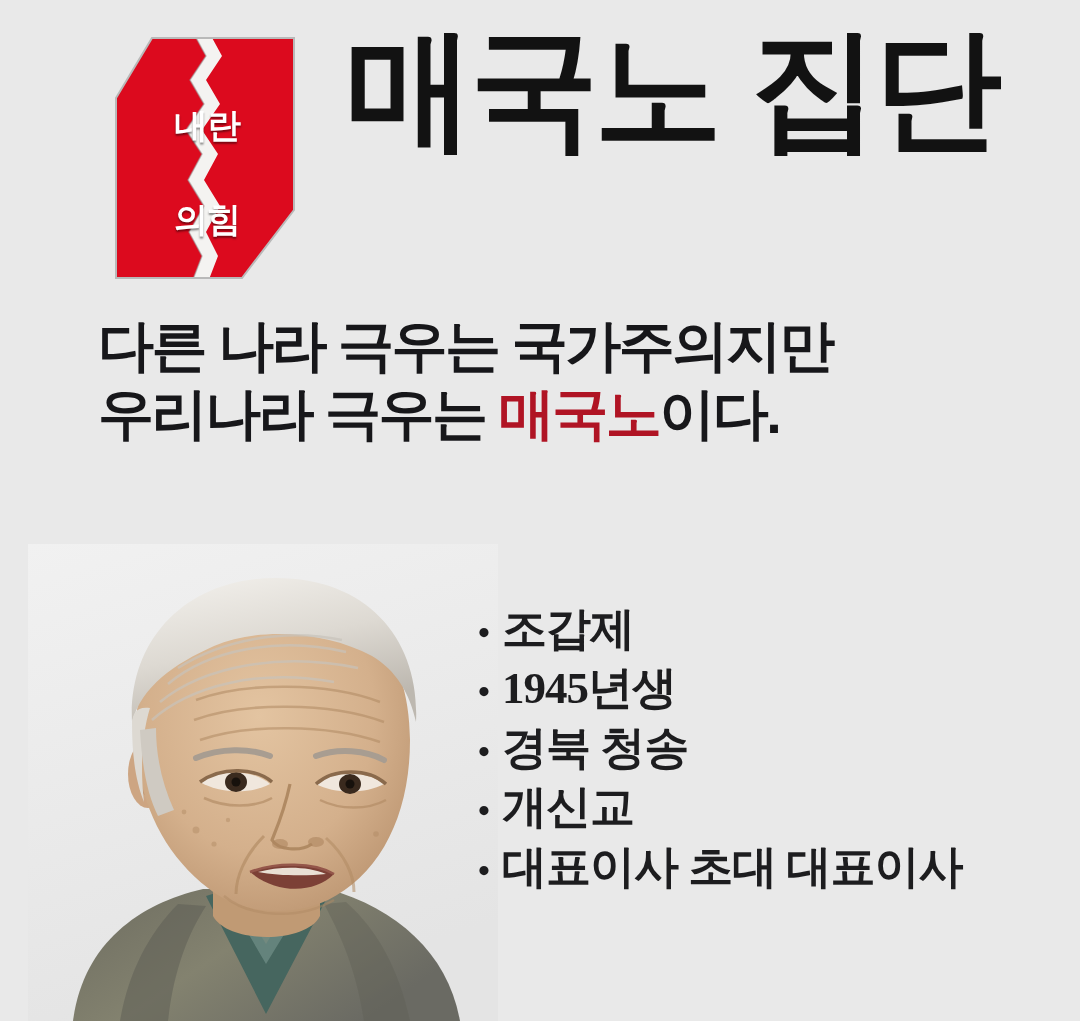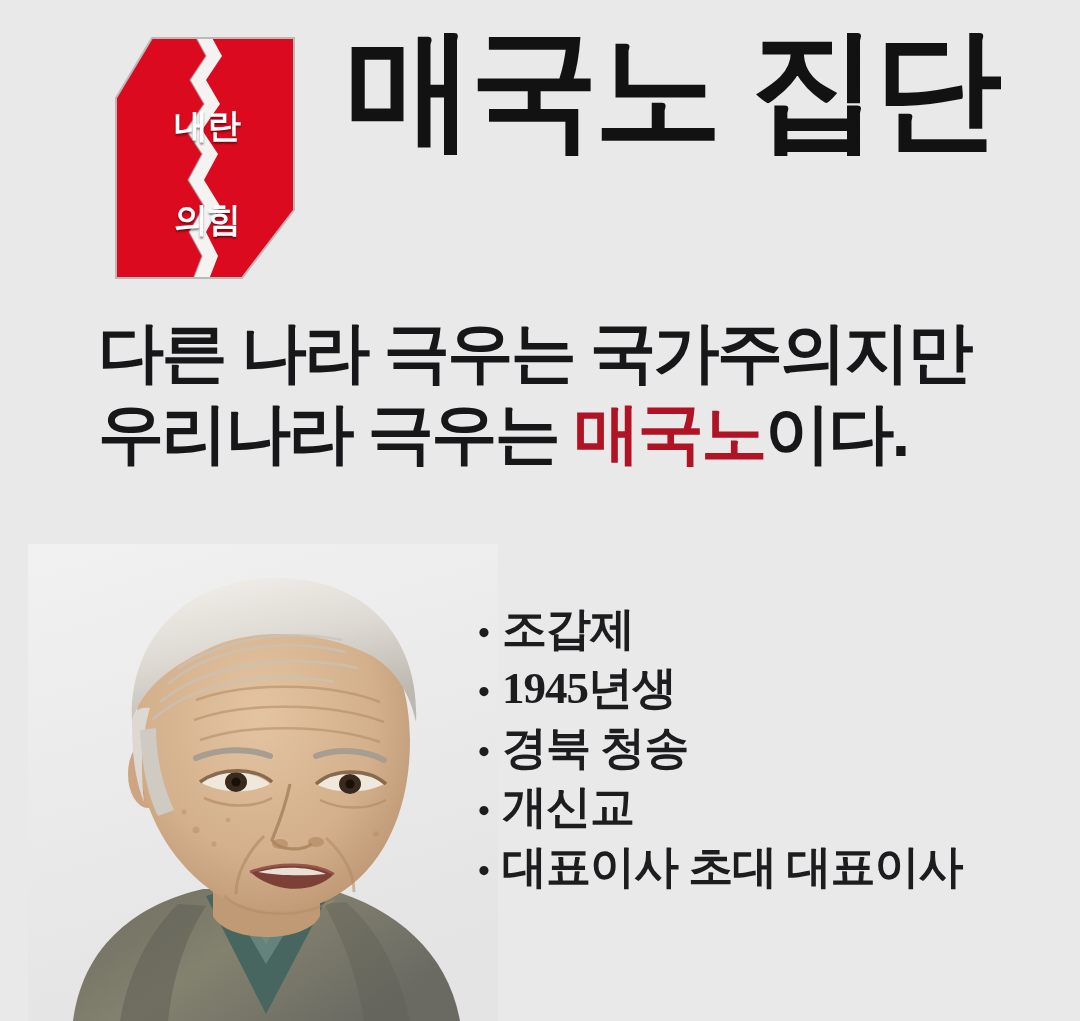--- a/index.html
+++ b/index.html
@@ -73,21 +73,21 @@
   
   #statement {
     position: absolute;
     left: 98px;
     top: 312px;
     width: 900px;
   }
   .stmt-line {
     font-family: "Liberation Sans", sans-serif;
     font-weight: bold;
-    font-size: 66px;
+    font-size: 56px;
     line-height: 1.22;
     letter-spacing: -2.5px;
     color: #17171a;
     white-space: nowrap;
   }
   .stmt-hl { color: #b01424; margin-top: 40px; }
 
   
   #subtitle {
     position: absolute;

